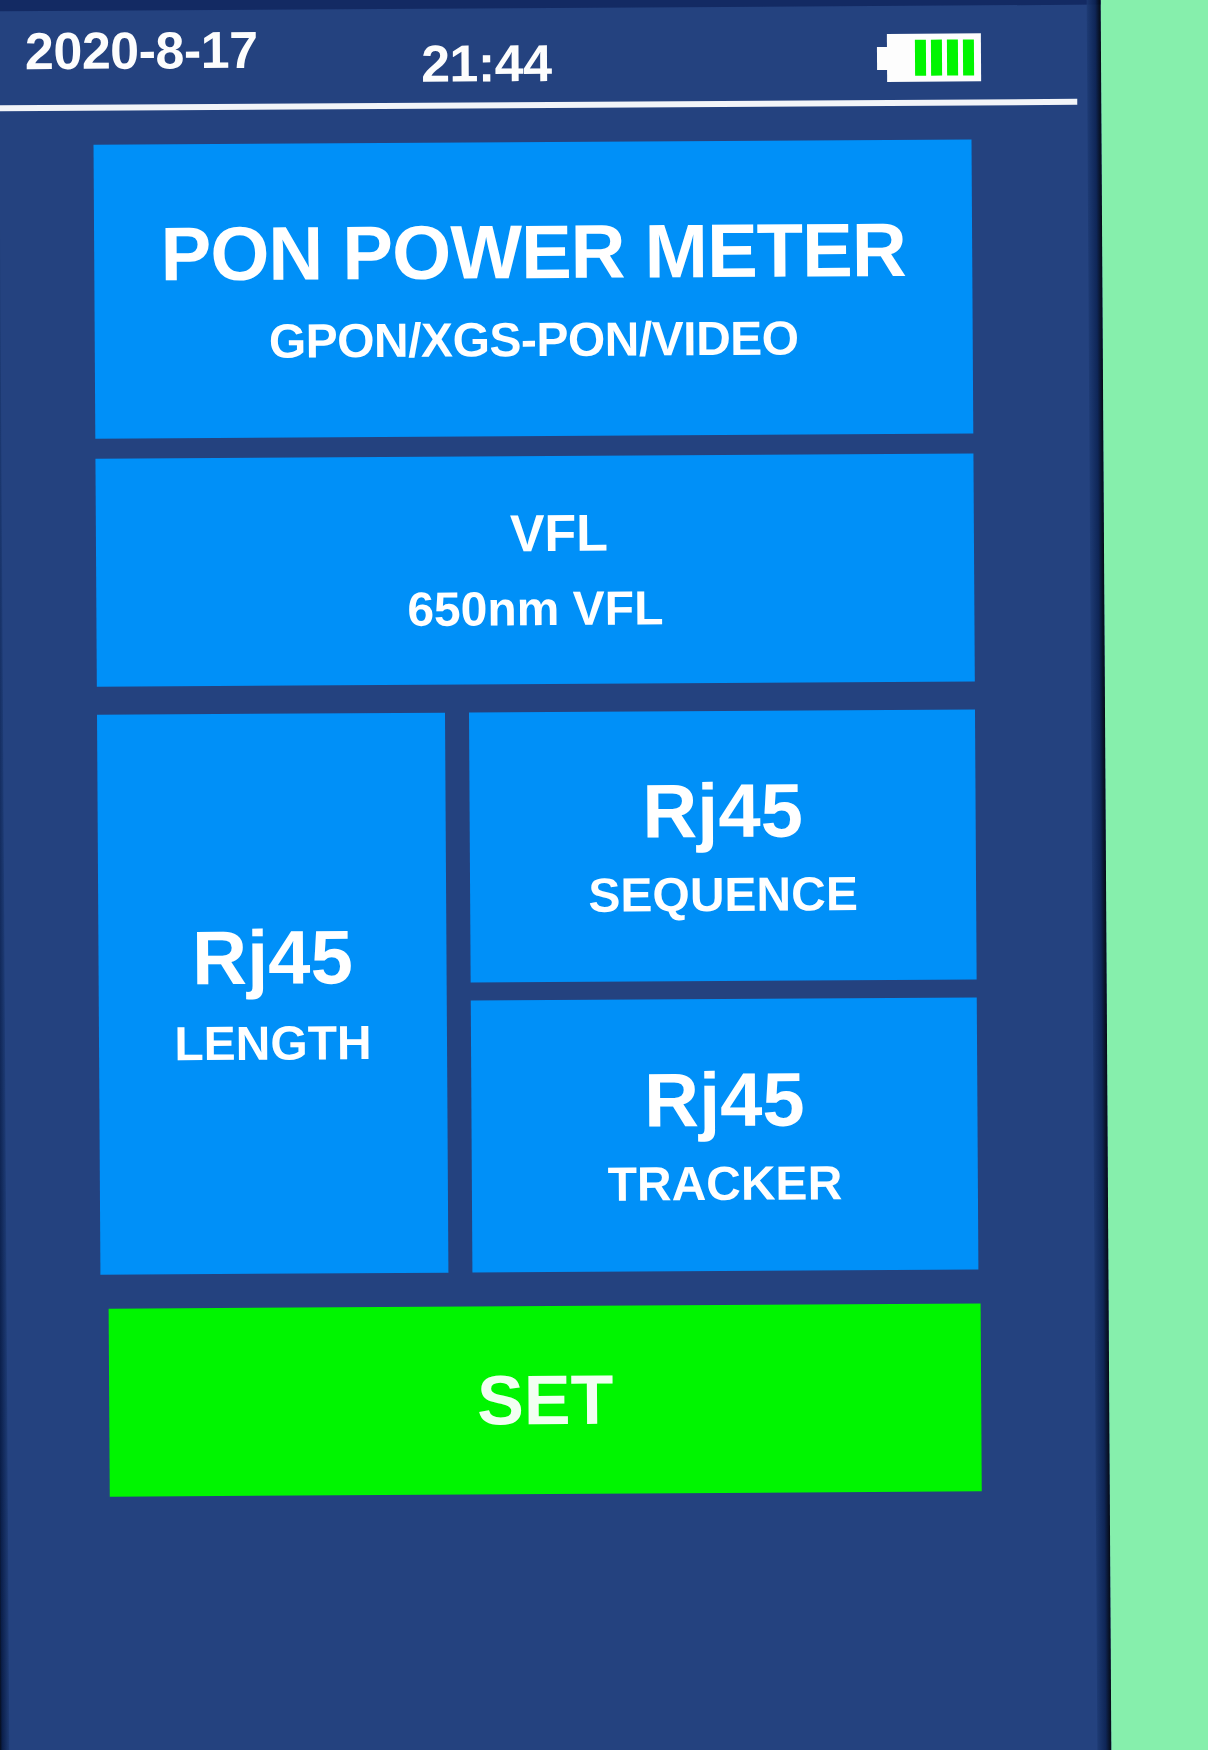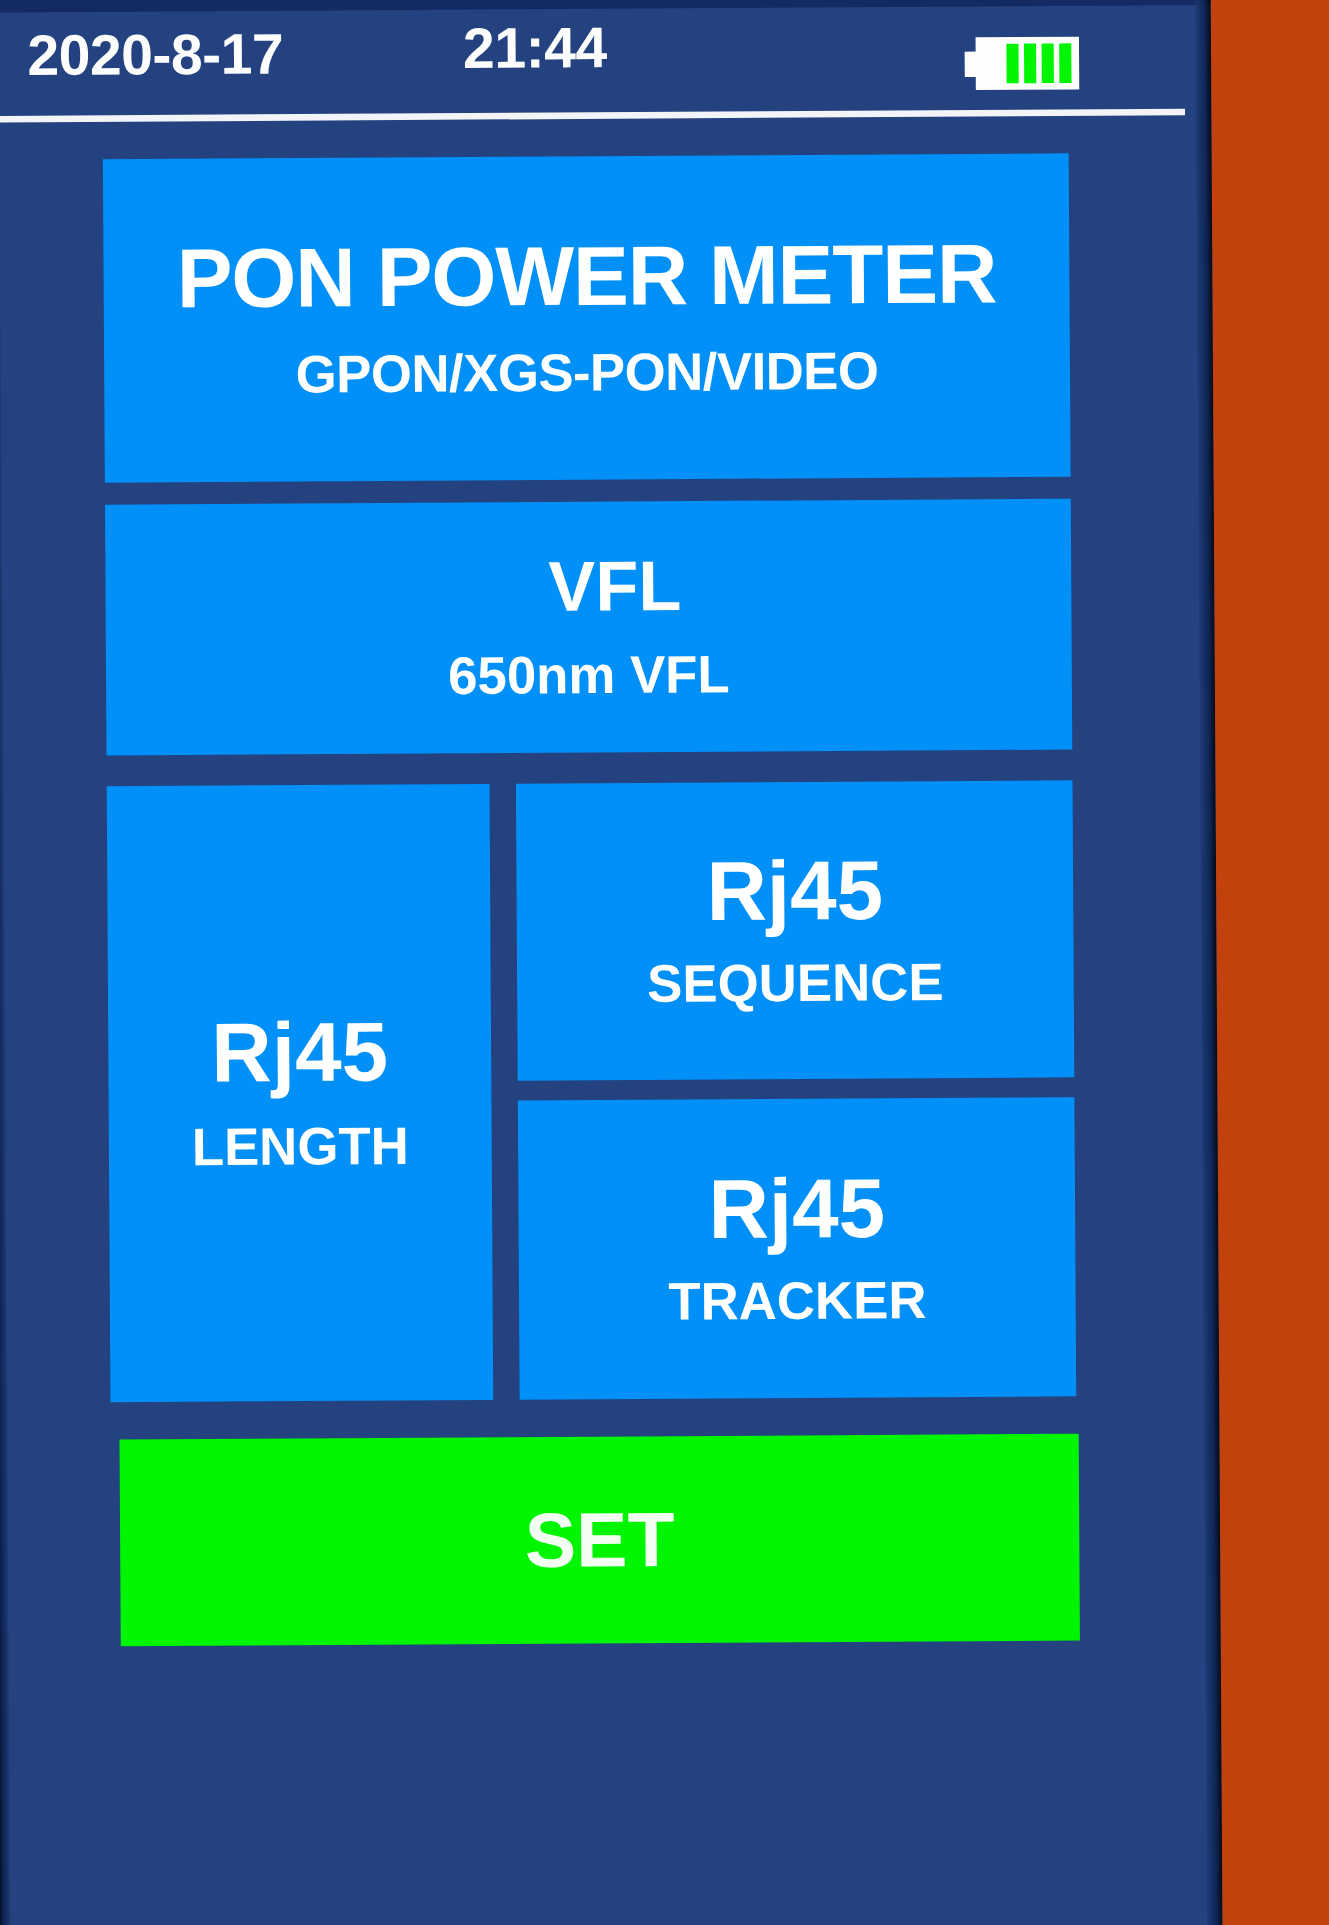--- a/index.html
+++ b/index.html
@@ -15,21 +15,21 @@
     -webkit-font-smoothing: antialiased;
   }
 
   
   #device {
     position: absolute;
     left: 0;
     top: 0;
     width: 1208px;
     height: 1750px;
-    background: #c2410c;
+    background: #86efac;
     overflow: hidden;
   }
 
   
   #screen {
     position: absolute;
     left: -6px;
     top: -4px;
     width: 1112px;
     height: 1762px;
@@ -81,21 +81,21 @@
     top: 8px;
     font-size: 52px;
     font-weight: 700;
     color: #fdfdfd;
     letter-spacing: -0.5px;
     white-space: nowrap;
   }
   #status-time {
     position: absolute;
     left: 432px;
-    top: 4px;
+    top: 23px;
     font-size: 52px;
     font-weight: 700;
     color: #fdfdfd;
     letter-spacing: -0.5px;
     white-space: nowrap;
   }
   
   #battery {
     position: absolute;
     left: 888px;
@@ -175,21 +175,21 @@
   #btn-pon .title { font-size: 76px; letter-spacing: -1px; }
   #btn-pon .sub   { font-size: 48px; margin-top: 26px; letter-spacing: -0.5px; }
 
   
   #btn-vfl {
     left: 104px;
     top: 460px;
     width: 878px;
     height: 228px;
   }
-  #btn-vfl .title { font-size: 64px; margin-left: 48px; }
+  #btn-vfl .title { font-size: 52px; margin-left: 48px; }
   #btn-vfl .sub   { font-size: 48px; margin-top: 26px; }
 
   
   #btn-length {
     left: 104px;
     top: 716px;
     width: 348px;
     height: 560px;
   }
   #btn-length .title { font-size: 76px; }

